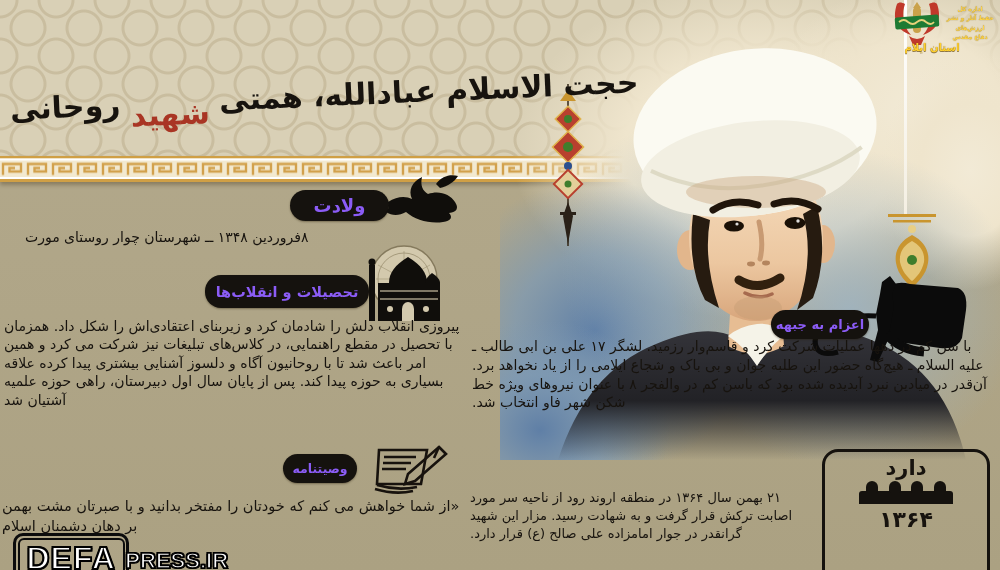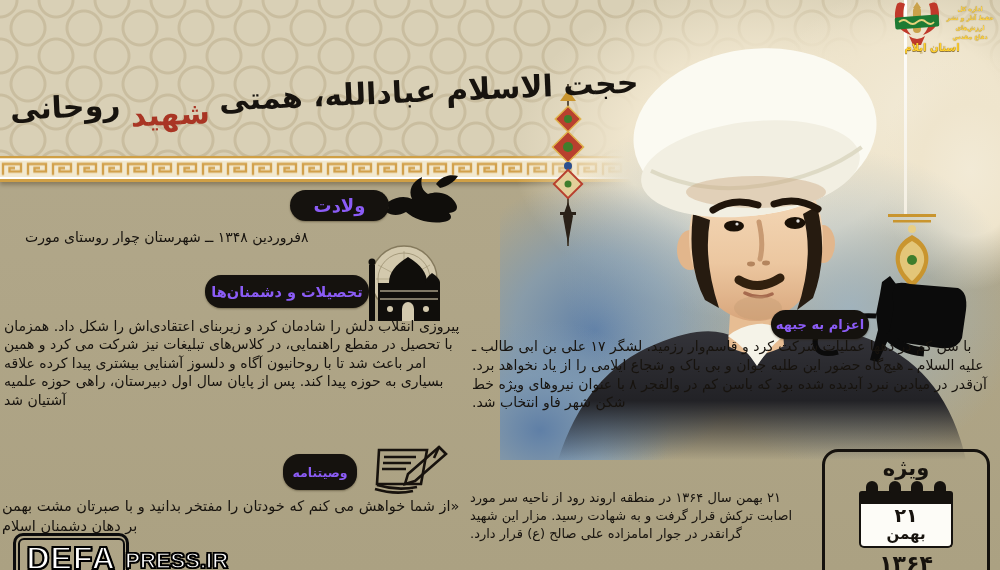--- a/index.html
+++ b/index.html
@@ -37,21 +37,21 @@
     font-size:10px;font-weight:bold;color:#ffd02e;text-shadow:0 0 1px #6b4c00, 0 1px 0 rgba(90,60,0,.6);}
   
   .pill{
     position:absolute;background:#15120e;color:#8b5cf6;border-radius:16px;
     display:flex;align-items:center;justify-content:center;font-weight:bold;
     direction:rtl;letter-spacing:0;box-shadow:0 1px 2px rgba(40,30,10,.4);
   }
   .pill-birth{left:290px;top:190px;width:99px;height:31px;font-size:18px;}
   .pill-edu{left:205px;top:275px;width:164px;height:33px;font-size:14.5px;}
   .pill-dep{left:771px;top:310px;width:98px;height:29px;font-size:13px;}
-  .pill-will{left:283px;top:454px;width:74px;height:36px;font-size:12.5px;}
+  .pill-will{left:283px;top:454px;width:74px;height:29px;font-size:12.5px;}
   .para{position:absolute;direction:rtl;text-align:left;color:#17130e;}
   .birth-line{left:25px;top:229px;width:352px;font-size:14px;font-weight:500;}
   .edu-text{left:4px;top:317px;width:463px;font-size:14px;line-height:1.32;font-weight:500;}
   .dep-text{left:472px;top:337px;width:524px;font-size:14px;line-height:1.34;font-weight:500;}
   .will-text{left:2px;top:496px;width:464px;font-size:14.5px;line-height:1.4;font-weight:500;}
   .martyr-text{left:470px;top:489px;width:348px;font-size:13px;line-height:1.38;font-weight:500;}
   .icon{position:absolute;}
   .icon-dove{left:384px;top:174px;}
   .icon-mosque{left:364px;top:243px;}
   .icon-rifle{left:790px;top:276px;}
@@ -244,21 +244,21 @@
     <rect x="5" y="22" width="6" height="56" fill="#100e0b"></rect>
     <circle cx="8" cy="19" r="3.5" fill="#100e0b"></circle>
     <path d="M44 14 C57 22 63 30 63 40 L25 40 C25 30 31 22 44 14Z" fill="#100e0b"></path>
     <path d="M68 30 c6 4 8 7 8 10 h-15 c0 -3 2 -6 7 -10z" fill="#100e0b"></path>
     <rect x="14" y="40" width="62" height="38" fill="#100e0b"></rect>
     <path d="M16 48 h58 M16 56 h58" stroke="#c9bfa2" stroke-width="1.4" opacity=".8"></path>
     <path d="M38 78 v-12 a6 7 0 0 1 12 0 v12z" fill="#d3c9ad"></path>
     <circle cx="26" cy="66" r="3" fill="#d3c9ad"></circle>
     <circle cx="62" cy="66" r="3" fill="#d3c9ad"></circle>
   </svg>
-  <div class="pill pill-edu">تحصیلات و دشمنان‌ها</div>
+  <div class="pill pill-edu">تحصیلات و انقلاب‌ها</div>
   <div class="para edu-text">پیروزی انقلاب دلش را شادمان کرد و زیربنای اعتقادی‌اش را شکل داد. همزمان با تحصیل در مقطع راهنمایی، در کلاس‌های تبلیغات نیز شرکت می کرد و همین امر باعث شد تا با روحانیون آگاه و دلسوز آشنایی بیشتری پیدا کرده علاقه بسیاری به حوزه پیدا کند. پس از پایان سال اول دبیرستان، راهی حوزه علمیه آشتیان شد</div>
 
   <svg class="icon icon-rifle" width="180" height="96" viewBox="0 0 180 96">
     <path d="M96 14 Q104 4 120 8 L168 12 Q178 16 176 34 L172 62 Q168 74 150 72 L108 66 Q92 62 92 46 Z" fill="#0b0b0b"></path>
     <path d="M92 6 l8 -6 6 8 -4 10 2 12 -6 34 -10 22 -8 -2 8 -30 -2 -16 4 -20z" fill="#0b0b0b"></path>
     <path d="M86 40 Q54 38 34 52 Q20 62 28 74 Q34 80 48 76" fill="none" stroke="#0b0b0b" stroke-width="5"></path>
     <path d="M96 58 Q110 74 134 76" stroke="#0b0b0b" stroke-width="9" fill="none"></path>
   </svg>
   <div class="pill pill-dep">اعزام به جبهه</div>
   <div class="para dep-text">با سن کم در دهها عملیات شرکت کرد و قاسم‌وار رزمید. لشگر ۱۷ علی بن ابی طالب ـ علیه السلام ـ هیچ‌گاه حضور این طلبه جوان و بی باک و شجاع ایلامی را از یاد نخواهد برد. آن‌قدر در میادین نبرد آبدیده شده بود که باسن کم در والفجر ۸ با عنوان نیروهای ویژه خط شکن شهر فاو انتخاب شد.</div>
@@ -271,33 +271,29 @@
       <path d="M8 43 q20 6 40 2"></path>
       <path d="M6 47 q20 6 38 2"></path>
       <path d="M70 5 l7 7 -31 27 -10 3 3 -10 z"></path>
       <path d="M70 5 l-5 11"></path>
     </g>
   </svg>
   <div class="para will-text">«از شما خواهش می کنم که خودتان را مفتخر بدانید و با صبرتان مشت بهمن بر دهان دشمنان اسلام</div>
 
   <div class="para martyr-text">۲۱ بهمن سال ۱۳۶۴ در منطقه اروند رود از ناحیه سر مورد اصابت ترکش قرار گرفت و به شهادت رسید. مزار این شهید گرانقدر در جوار امامزاده علی صالح (ع) قرار دارد.</div>
   <div class="martyr-box">
-    <div class="martyr-title">ویژه</div>
+    <div class="martyr-title">دارد</div>
     <div class="cal">
       <div class="cal-rings">
         <span class="cal-ring"></span>
         <span class="cal-ring"></span>
         <span class="cal-ring"></span>
         <span class="cal-ring"></span>
       </div>
       <div class="cal-head"></div>
-      <div class="cal-body">
-        <div class="cal-day">۲۱</div>
-        <div class="cal-month">بهمن</div>
-      </div>
     </div>
     <div class="martyr-year">۱۳۶۴</div>
   </div>
 
   <div class="defa">
     <div class="defa-box">
       <div class="defa-inner">DEFA</div>
     </div>
     <div class="defa-suffix">PRESS.IR</div>
   </div>

